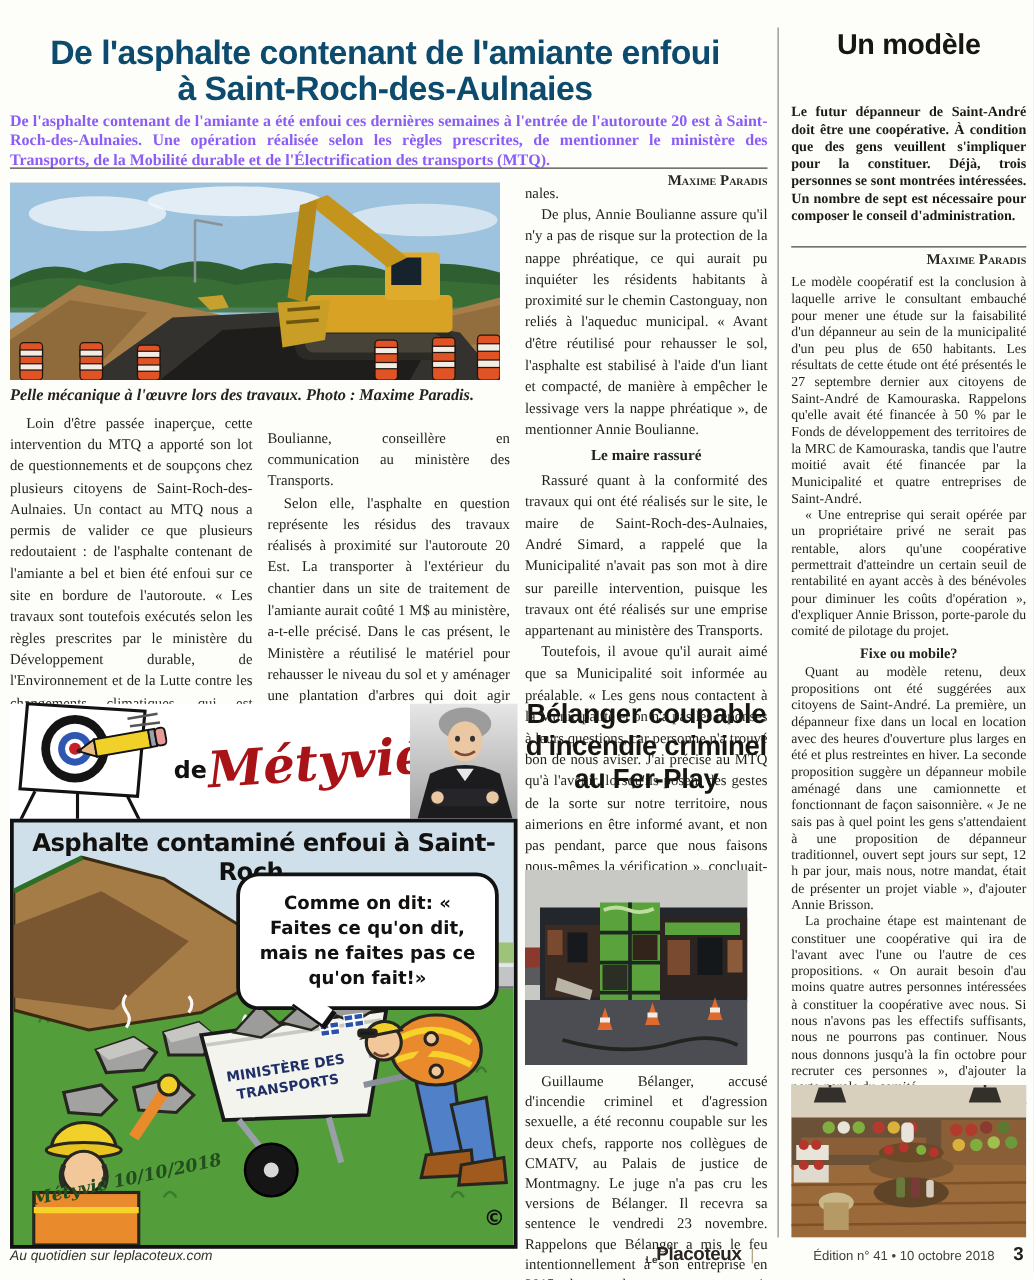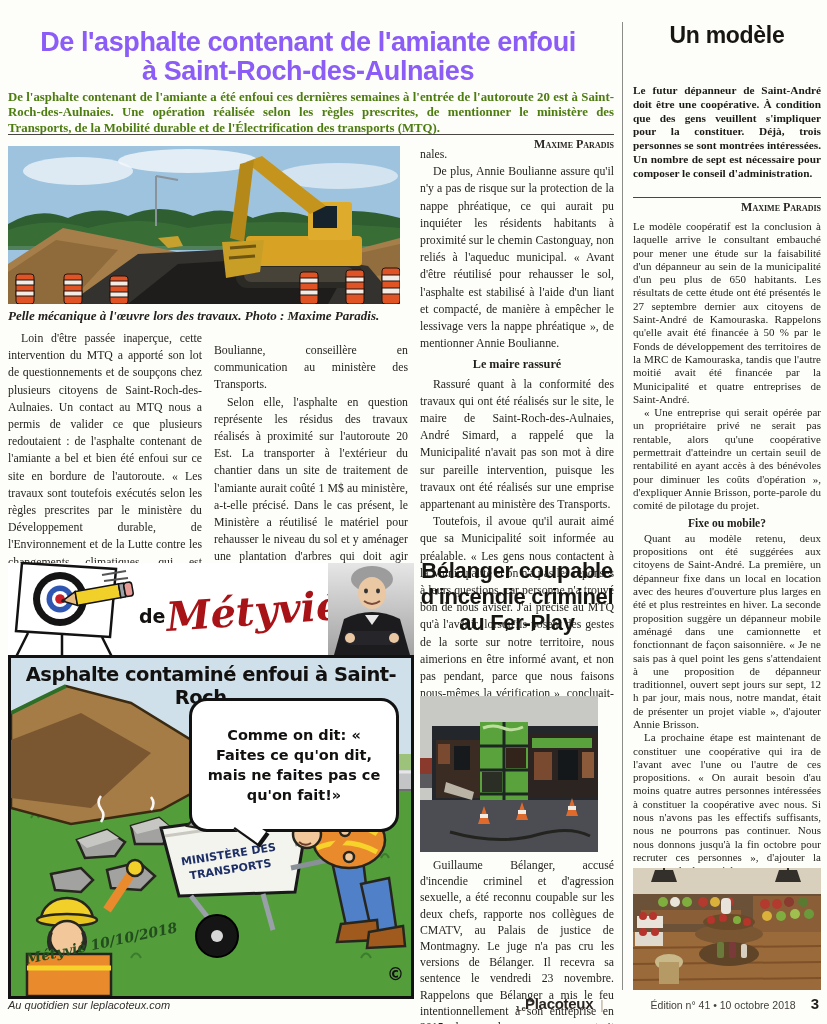--- a/index.html
+++ b/index.html
@@ -2,30 +2,30 @@
 <html><head>
 <meta charset="utf-8">
 <style>
   html,body{margin:0;padding:0;background:#e8e8e4;}
   #page{position:relative;width:827px;height:1024px;background:#fdfdfa;margin:0 auto;
         font-family:"Liberation Serif",serif;color:#211f1c;overflow:hidden;}
   .abs{position:absolute;}
   
   .hl-main{left:2px;top:28px;width:612px;text-align:center;
     font-family:"Liberation Sans",sans-serif;font-weight:700;font-size:27px;line-height:29px;
-    color:#8b5cf6;letter-spacing:-.4px;}
+    color:#0c4a6e;letter-spacing:-.4px;}
   .hl-coop{left:633px;top:22px;width:188px;text-align:center;
     font-family:Liberation Sans, sans-serif;font-weight:700;font-size:23px;line-height:26px;
     color:#181613;letter-spacing:-.3px;}
   .hl-belanger{left:420px;top:558px;width:194px;text-align:center;
     font-family:"Liberation Sans",sans-serif;font-weight:700;font-size:22px;line-height:26px;
     color:#181613;letter-spacing:-.3px;}
   
   .lead-main{left:8px;top:90px;width:606px;font-weight:700;font-size:12.8px;line-height:15.4px;
-    text-align:justify;color:#4d7c0f;}
+    text-align:justify;color:#8b5cf6;}
   .lead-coop{left:633px;top:84px;width:188px;font-weight:700;font-size:11.3px;line-height:13.8px;
     text-align:justify;color:#1d1b18;}
   .rule{background:#4a4742;height:1px;}
   .byline{font-weight:700;font-variant:small-caps;font-size:12px;color:#2a2723;text-align:right;}
   
   .col{font-size:11.8px;line-height:17.2px;text-align:justify;}
   .col p{margin:0;}
   .col p.ind{text-indent:13px;}
   .col4{font-size:11px;line-height:13.3px;text-align:justify;}
   .col4 p{margin:0;}
@@ -45,21 +45,21 @@
     font-weight:700;font-size:19px;color:#131110;}
   .ct-name{position:absolute;left:158px;top:24px;font-family:"DejaVu Serif",serif;
     font-style:italic;font-weight:700;font-size:40px;color:#a81318;transform:rotate(-4deg);}
   .ct-man{position:absolute;right:0;top:0;width:86px;height:92px;
     background:linear-gradient(#e6e6e6,#a3a3a3);}
   .ct-panel{position:absolute;left:0;top:92px;right:0;bottom:0;border:3px solid #121212;
     background:#cfe0ea;overflow:hidden;}
   .strip-title{position:absolute;left:0;top:5px;width:100%;text-align:center;z-index:3;
     font-family:"DejaVu Sans",sans-serif;font-weight:700;font-size:19.5px;color:#131110;letter-spacing:-.5px;}
   .bubble{position:absolute;left:178px;top:40px;width:186px;z-index:3;background:#fff;
-    border:3px solid #121212;border-radius:18px;padding:24px 9px;text-align:center;
+    border:3px solid #121212;border-radius:18px;padding:12px 9px;text-align:center;
     font-family:"DejaVu Sans",sans-serif;font-weight:700;font-size:14.5px;line-height:20px;color:#131110;}
   .bubble:after{content:"";position:absolute;left:48px;bottom:-14px;width:20px;height:20px;
     background:#fff;border-right:3px solid #121212;border-bottom:3px solid #121212;
     transform:skewX(35deg) rotate(55deg);}
   .scene{position:absolute;left:0;top:0;width:100%;height:100%;z-index:1;}
   
   .foot-left{left:8px;top:999px;font-family:Liberation Sans, sans-serif;font-style:italic;
     font-size:11px;color:#33302c;}
   .foot-right{right:8px;top:995px;font-family:"Liberation Sans",sans-serif;color:#43403a;
     display:flex;align-items:baseline;gap:7px;}

